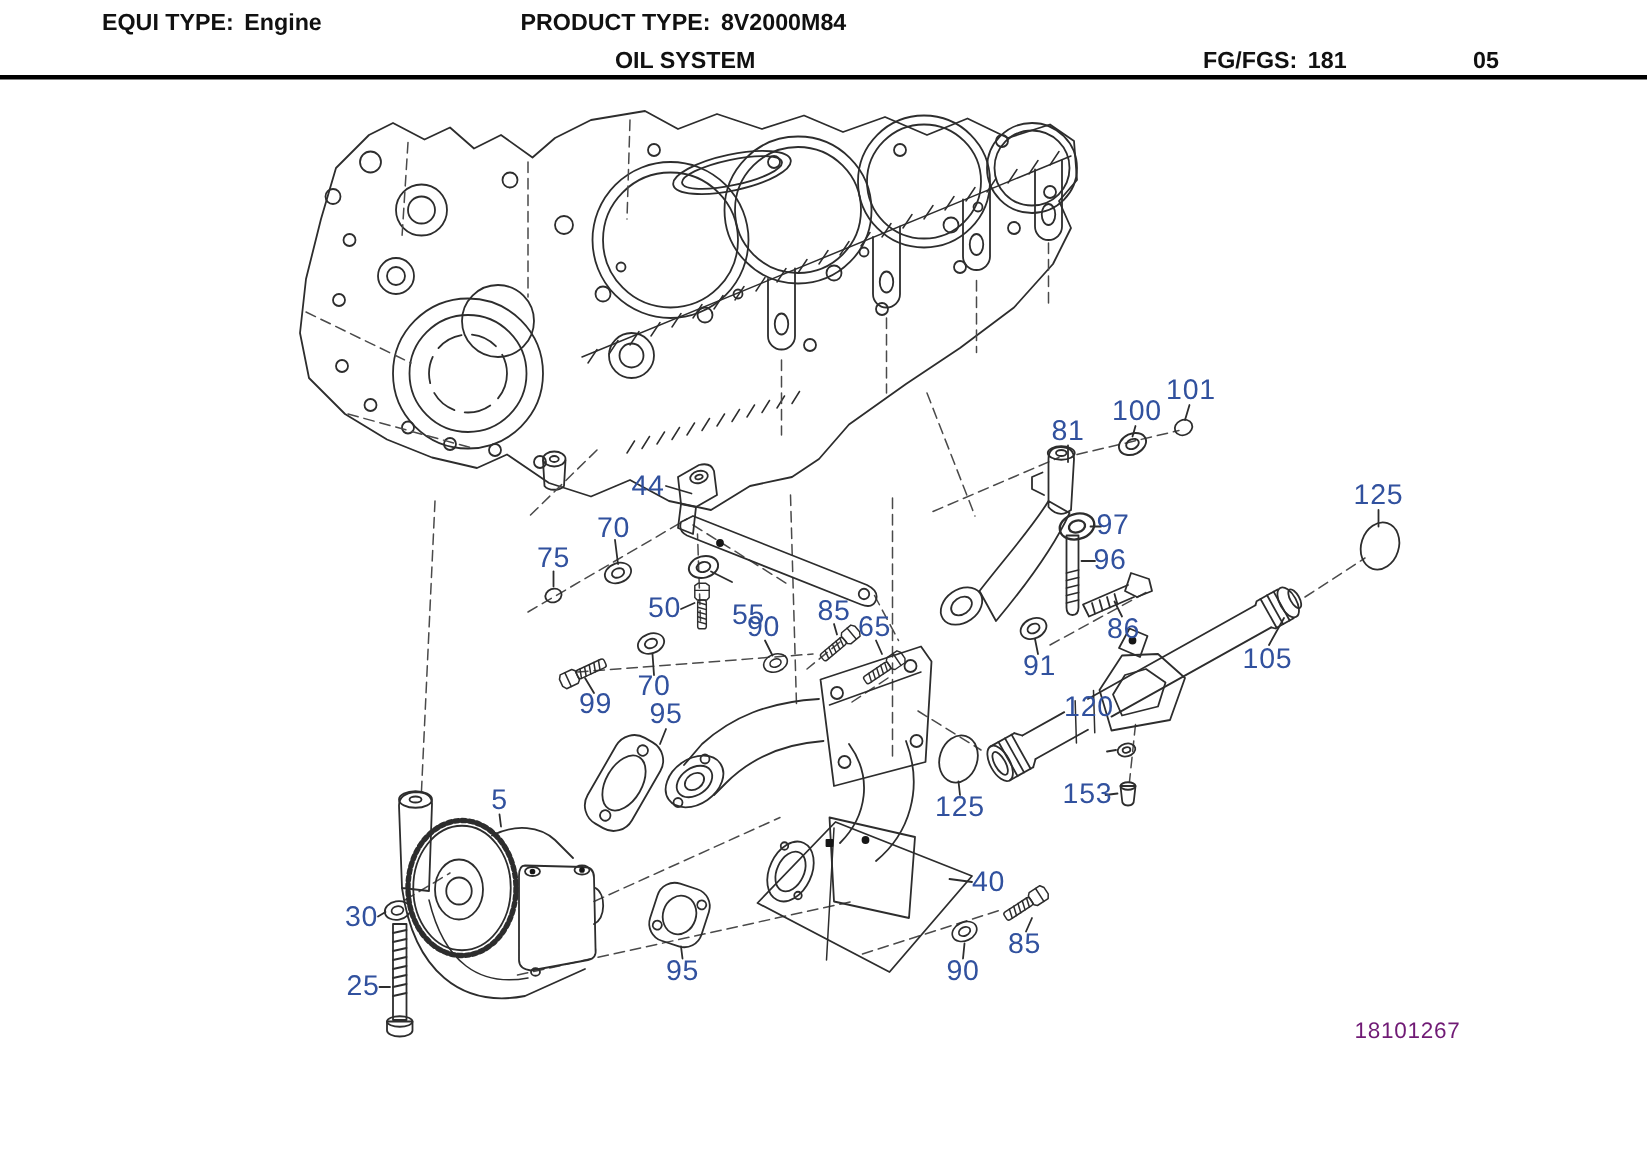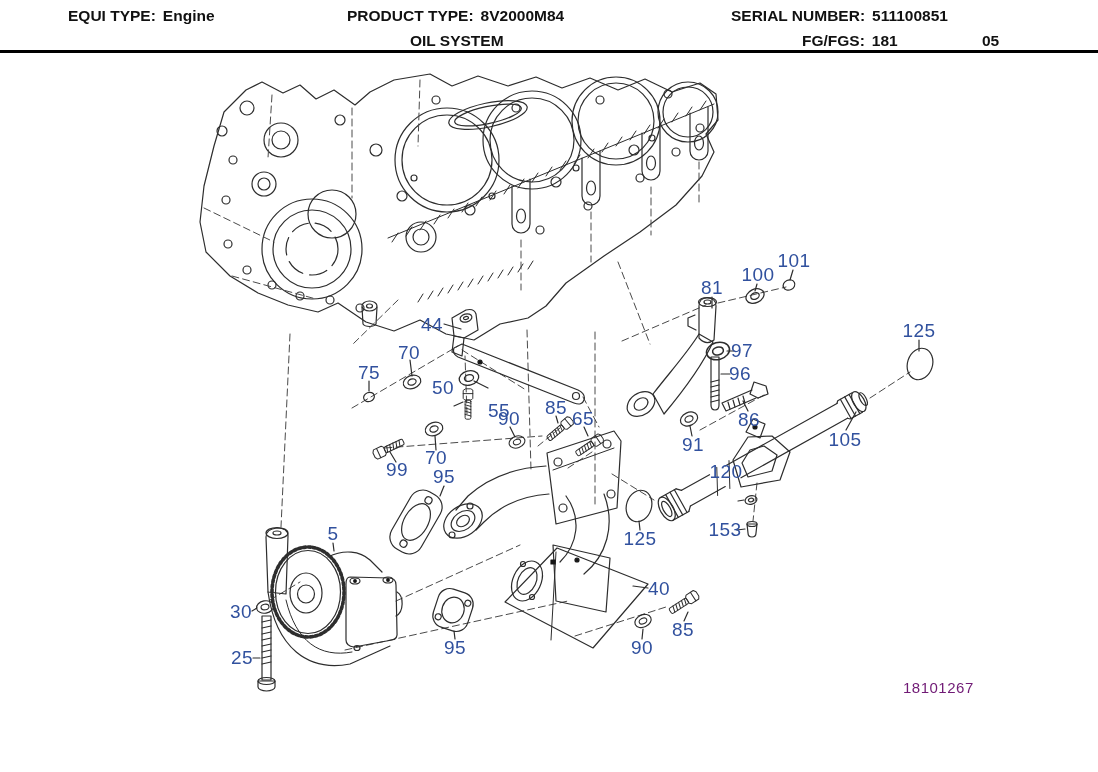--- a/index.html
+++ b/index.html
@@ -28,23 +28,20 @@
 </head>
 <body>
 
 <div class="stage">
 
   <div class="hdr-item" style="left:68px;top:7px">
     <span class="lab">EQUI TYPE:</span><span>Engine</span>
   </div>
   <div class="hdr-item" style="left:347px;top:7px">
     <span class="lab">PRODUCT TYPE:</span><span>8V2000M84</span>
-  </div>
-  <div class="hdr-item" style="left:731px;top:7px">
-    <span class="lab">SERIAL NUMBER:</span><span>511100851</span>
   </div>
   <div class="hdr-item" style="left:410px;top:32px">OIL SYSTEM</div>
   <div class="hdr-item" style="left:802px;top:32px">
     <span class="lab">FG/FGS:</span><span>181</span>
   </div>
   <div class="hdr-item" style="left:982px;top:32px">05</div>
   <div class="hdr-rule"></div>
 
   <svg class="diagram-svg" width="1098" height="772" viewBox="0 0 1098 772">
 
@@ -419,21 +416,21 @@
       <line x1="642" y1="639" x2="643" y2="629"></line>
       <line x1="684" y1="621" x2="688" y2="612"></line>
     </g>
   </svg>
 
   <div class="callout-layer" id="callout-layer">
       <div class="callout" style="left: 432px; top: 325px;">44</div>
       <div class="callout" style="left: 409px; top: 353px;">70</div>
       <div class="callout" style="left: 369px; top: 373px;">75</div>
       <div class="callout" style="left: 499px; top: 388px; margin-top: 23px;">55</div>
-      <div class="callout" style="left: 443px; top: 388px; text-align: center;">50</div>
+      <div class="callout" style="left: 443px; top: 406px; text-align: center;">50</div>
       <div class="callout" style="left: 509px; top: 419px;">90</div>
       <div class="callout" style="left: 556px; top: 408px;">85</div>
       <div class="callout" style="left: 583px; top: 419px;">65</div>
       <div class="callout" style="left: 397px; top: 470px;">99</div>
       <div class="callout" style="left: 436px; top: 458px;">70</div>
       <div class="callout" style="left: 444px; top: 477px;">95</div>
       <div class="callout" style="left: 712px; top: 288px;">81</div>
       <div class="callout" style="left: 758px; top: 275px;">100</div>
       <div class="callout" style="left: 794px; top: 261px;">101</div>
       <div class="callout" style="left: 742px; top: 351px;">97</div>

